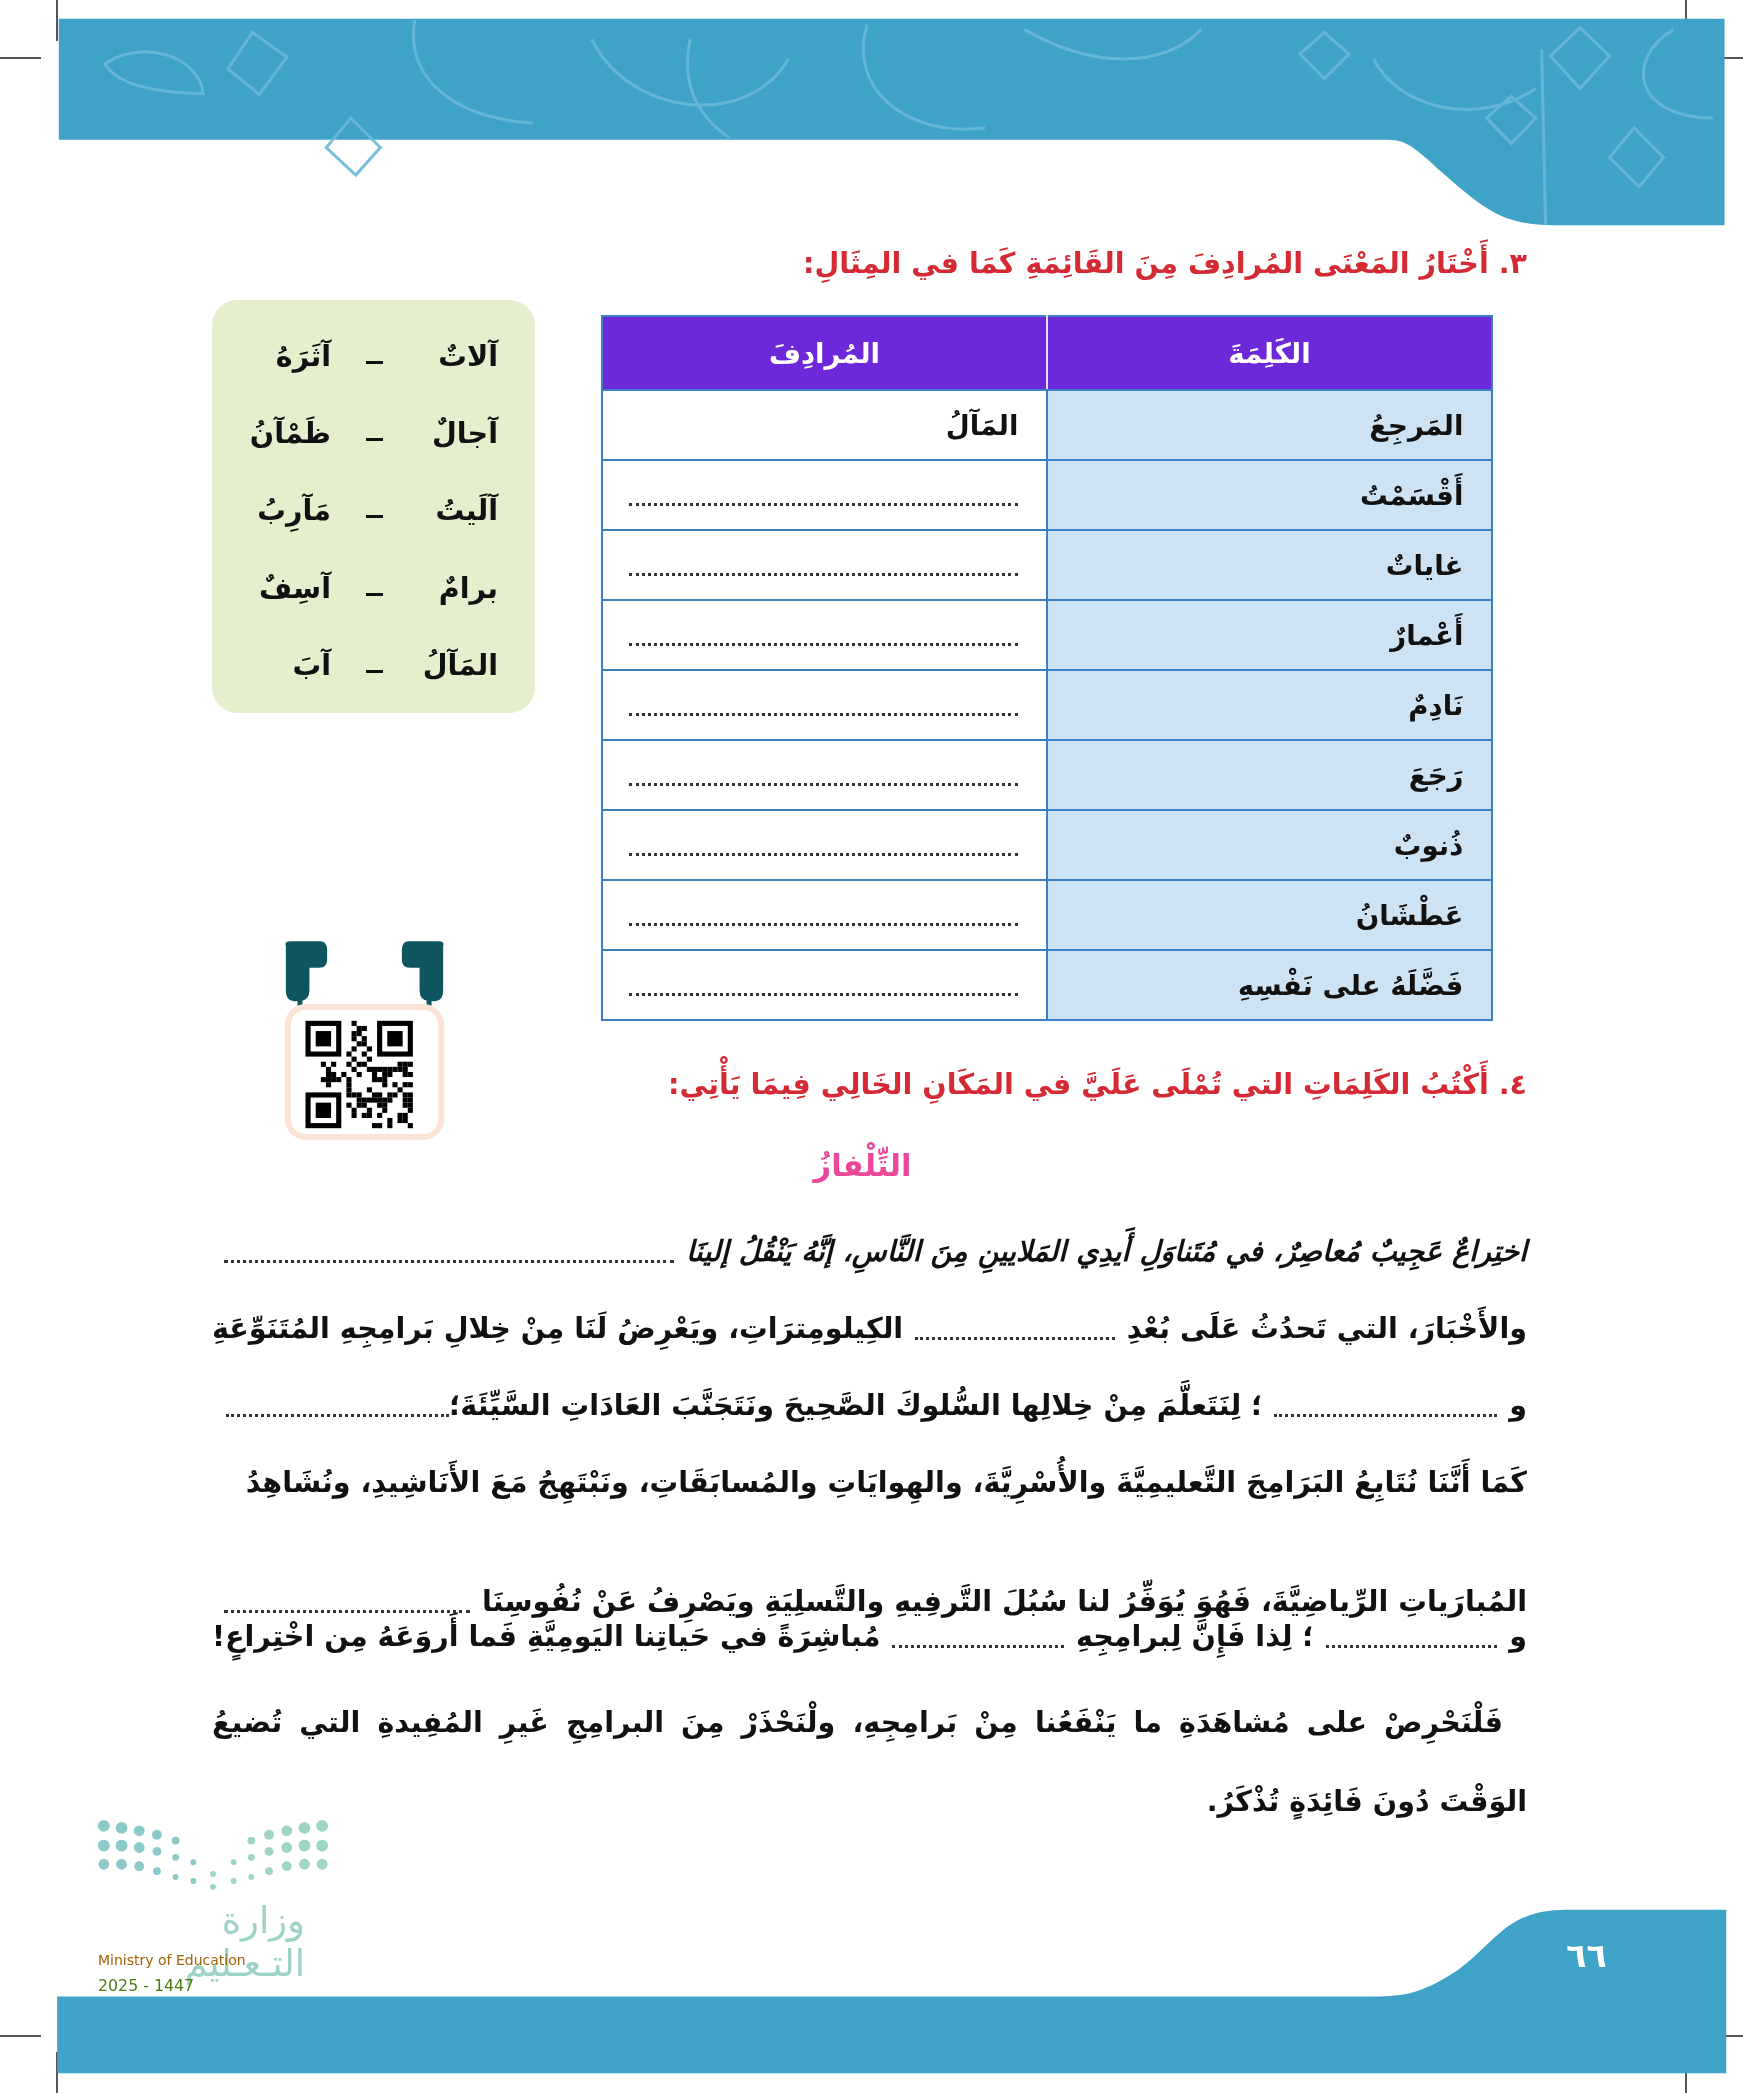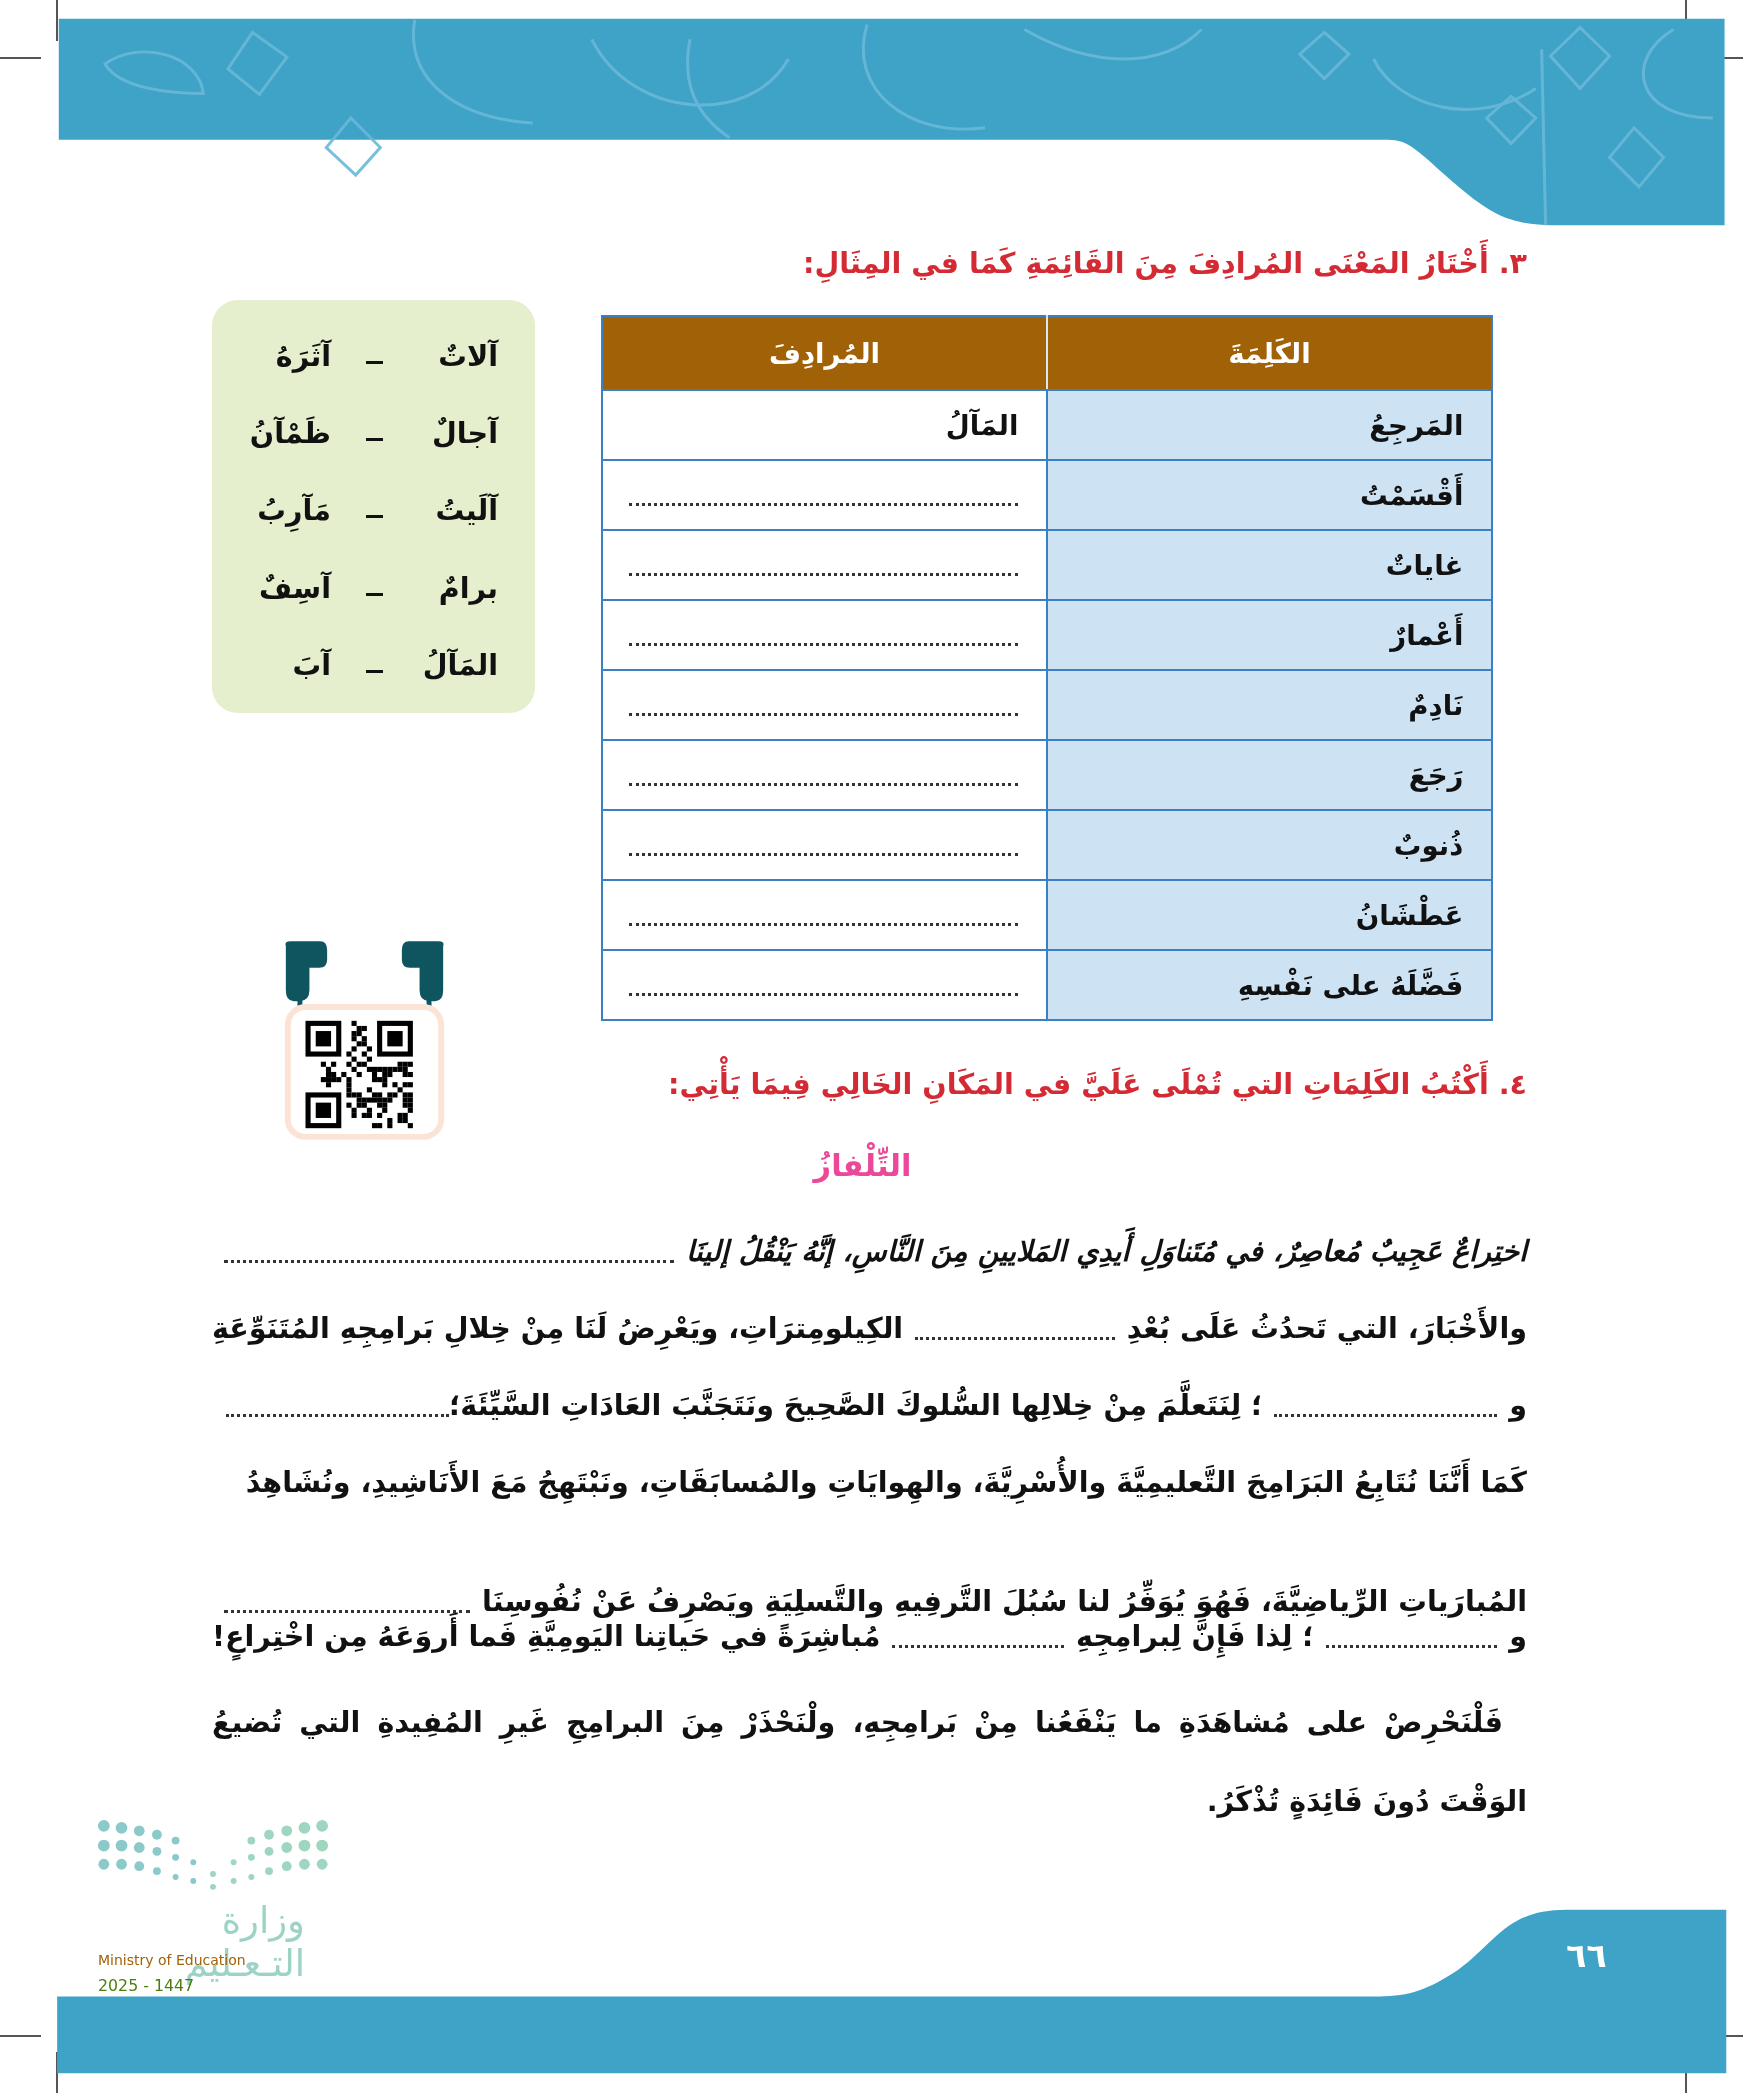--- a/index.html
+++ b/index.html
@@ -22,21 +22,21 @@
   }
   #q3-title { top: 246px; margin-left: 20px; }
   #q4-title { top: 1067px; }
 
   
   #syn-table {
     position: absolute; left: 601px; top: 315px; width: 892px;
     border-collapse: collapse; direction: rtl; table-layout: fixed;
   }
   #syn-table th {
-    background: #a16207; color: #ffffff; height: 70px;
+    background: #6d28d9; color: #ffffff; height: 70px;
     font-size: 27.6px; font-weight: bold; border: 2px solid #3b7fc4;
     border-left: 2px solid #d9e6f3;
   }
   #syn-table th:last-child { border-left: 2px solid #3b7fc4; border-right: 2px solid #e4eef8; }
   #syn-table td {
     height: 68px; border: 2px solid #3b7fc4; font-size: 27.6px; font-weight: bold;
     color: #111; padding: 0 27.6px;
   }
   #syn-table td.word-cell { background: #cde3f3; text-align: right; width: 394px; }
   #syn-table td.ans-cell { background: #ffffff; text-align: right; }

